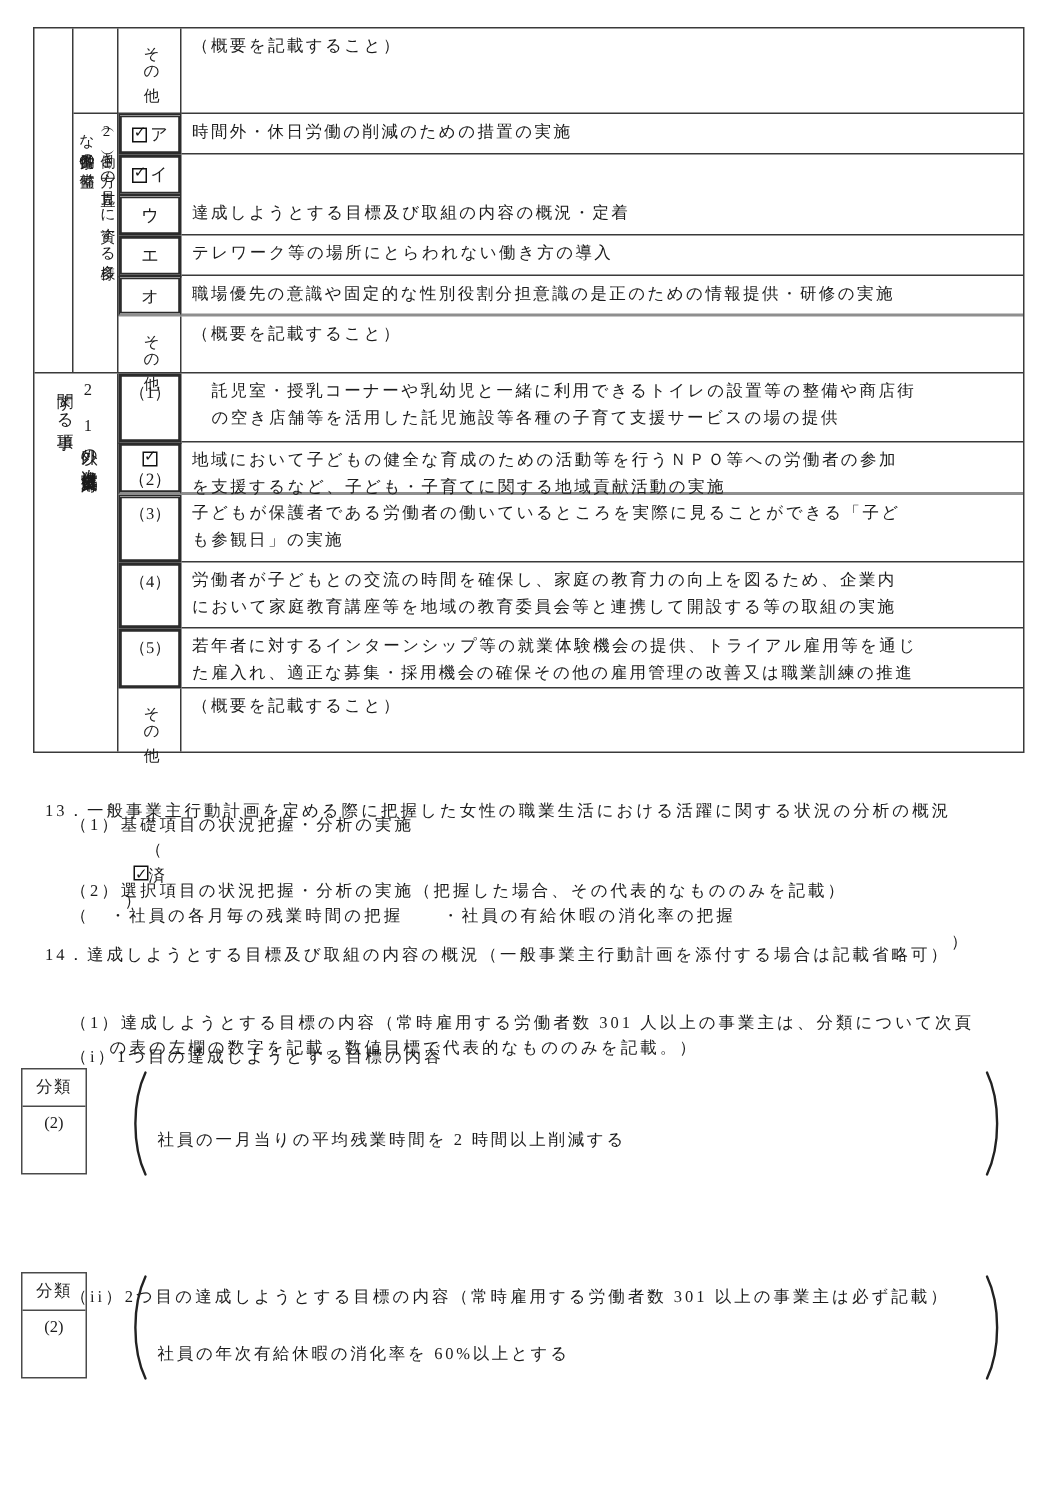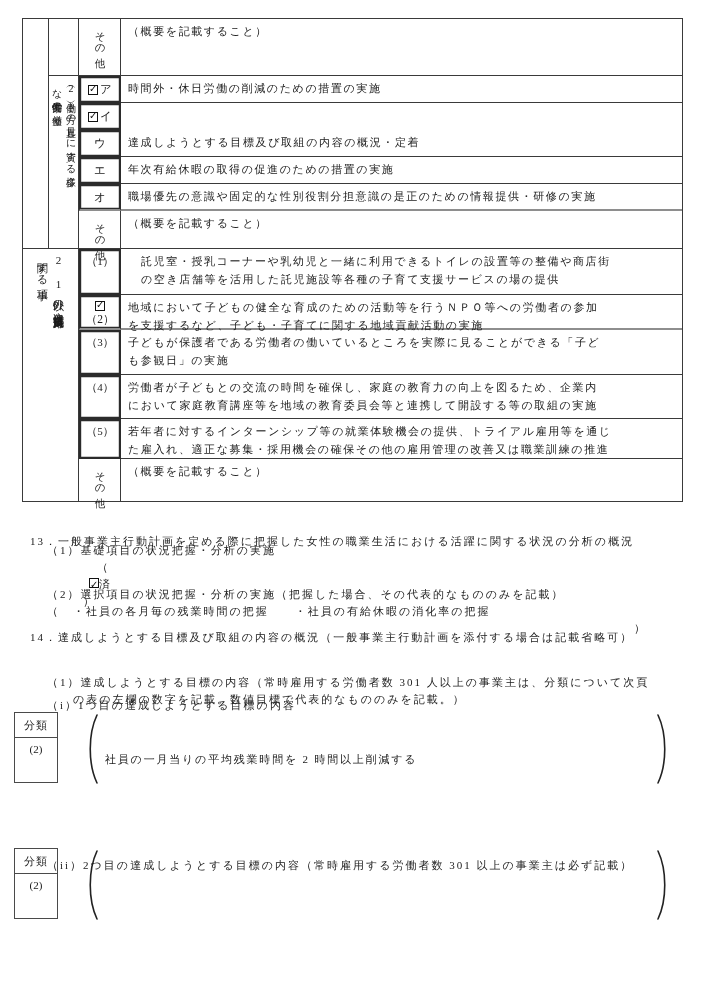--- a/index.html
+++ b/index.html
@@ -141,21 +141,21 @@
     </div>
 
     <div class="cell lab bold-frame" style="grid-column:3;grid-row:4;">
       <span>ウ</span>
     </div>
     <div class="cell no-r content c-center" style="grid-column:4;grid-row:4;">達成しようとする目標及び取組の内容の概況・定着</div>
 
     <div class="cell lab bold-frame" style="grid-column:3;grid-row:5;">
       <span>エ</span>
     </div>
-    <div class="cell no-r content c-center" style="grid-column:4;grid-row:5;">年次有給休暇の取得の促進のための措置の実施</div>
+    <div class="cell no-r content c-center" style="grid-column:4;grid-row:5;">テレワーク等の場所にとらわれない働き方の導入</div>
 
     <div class="cell lab bold-frame thick-b" style="grid-column:3;grid-row:6;">
       <span>オ</span>
     </div>
     <div class="cell no-r content c-center thick-b" style="grid-column:4;grid-row:6;">職場優先の意識や固定的な性別役割分担意識の是正のための情報提供・研修の実施</div>
 
     <div class="cell no-b sonota" style="grid-column:3;grid-row:7;">
       <span>その他</span>
     </div>
     <div class="cell no-r no-b content c-top" style="grid-column:4;grid-row:7;">（概要を記載すること）</div>
@@ -245,16 +245,17 @@
 <div class="tline" style="top:822px;left:47px;margin-top:35px;">（ii）2つ目の達成しようとする目標の内容（常時雇用する労働者数 301 以上の事業主は必ず記載）</div>
 
 <div class="goal-box" style="top:848px;">
   <div class="cat">
     <div class="cat-label">分類</div>
     <div class="cat-value">(2)</div>
   </div>
   <svg class="paren paren-l" width="16" height="74" viewBox="0 0 16 74">
     <path d="M13 3 C 4 22 4 52 13 71" stroke="#222" stroke-width="1.6" fill="none" stroke-linecap="round"></path>
   </svg>
+  <div class="goal-text gt-2">社員の年次有給休暇の消化率を 60%以上とする</div>
   <svg class="paren paren-r" width="16" height="74" viewBox="0 0 16 74">
     <path d="M3 3 C 12 22 12 52 3 71" stroke="#222" stroke-width="1.6" fill="none" stroke-linecap="round"></path>
   </svg>
 </div>
 
 </body></html>

